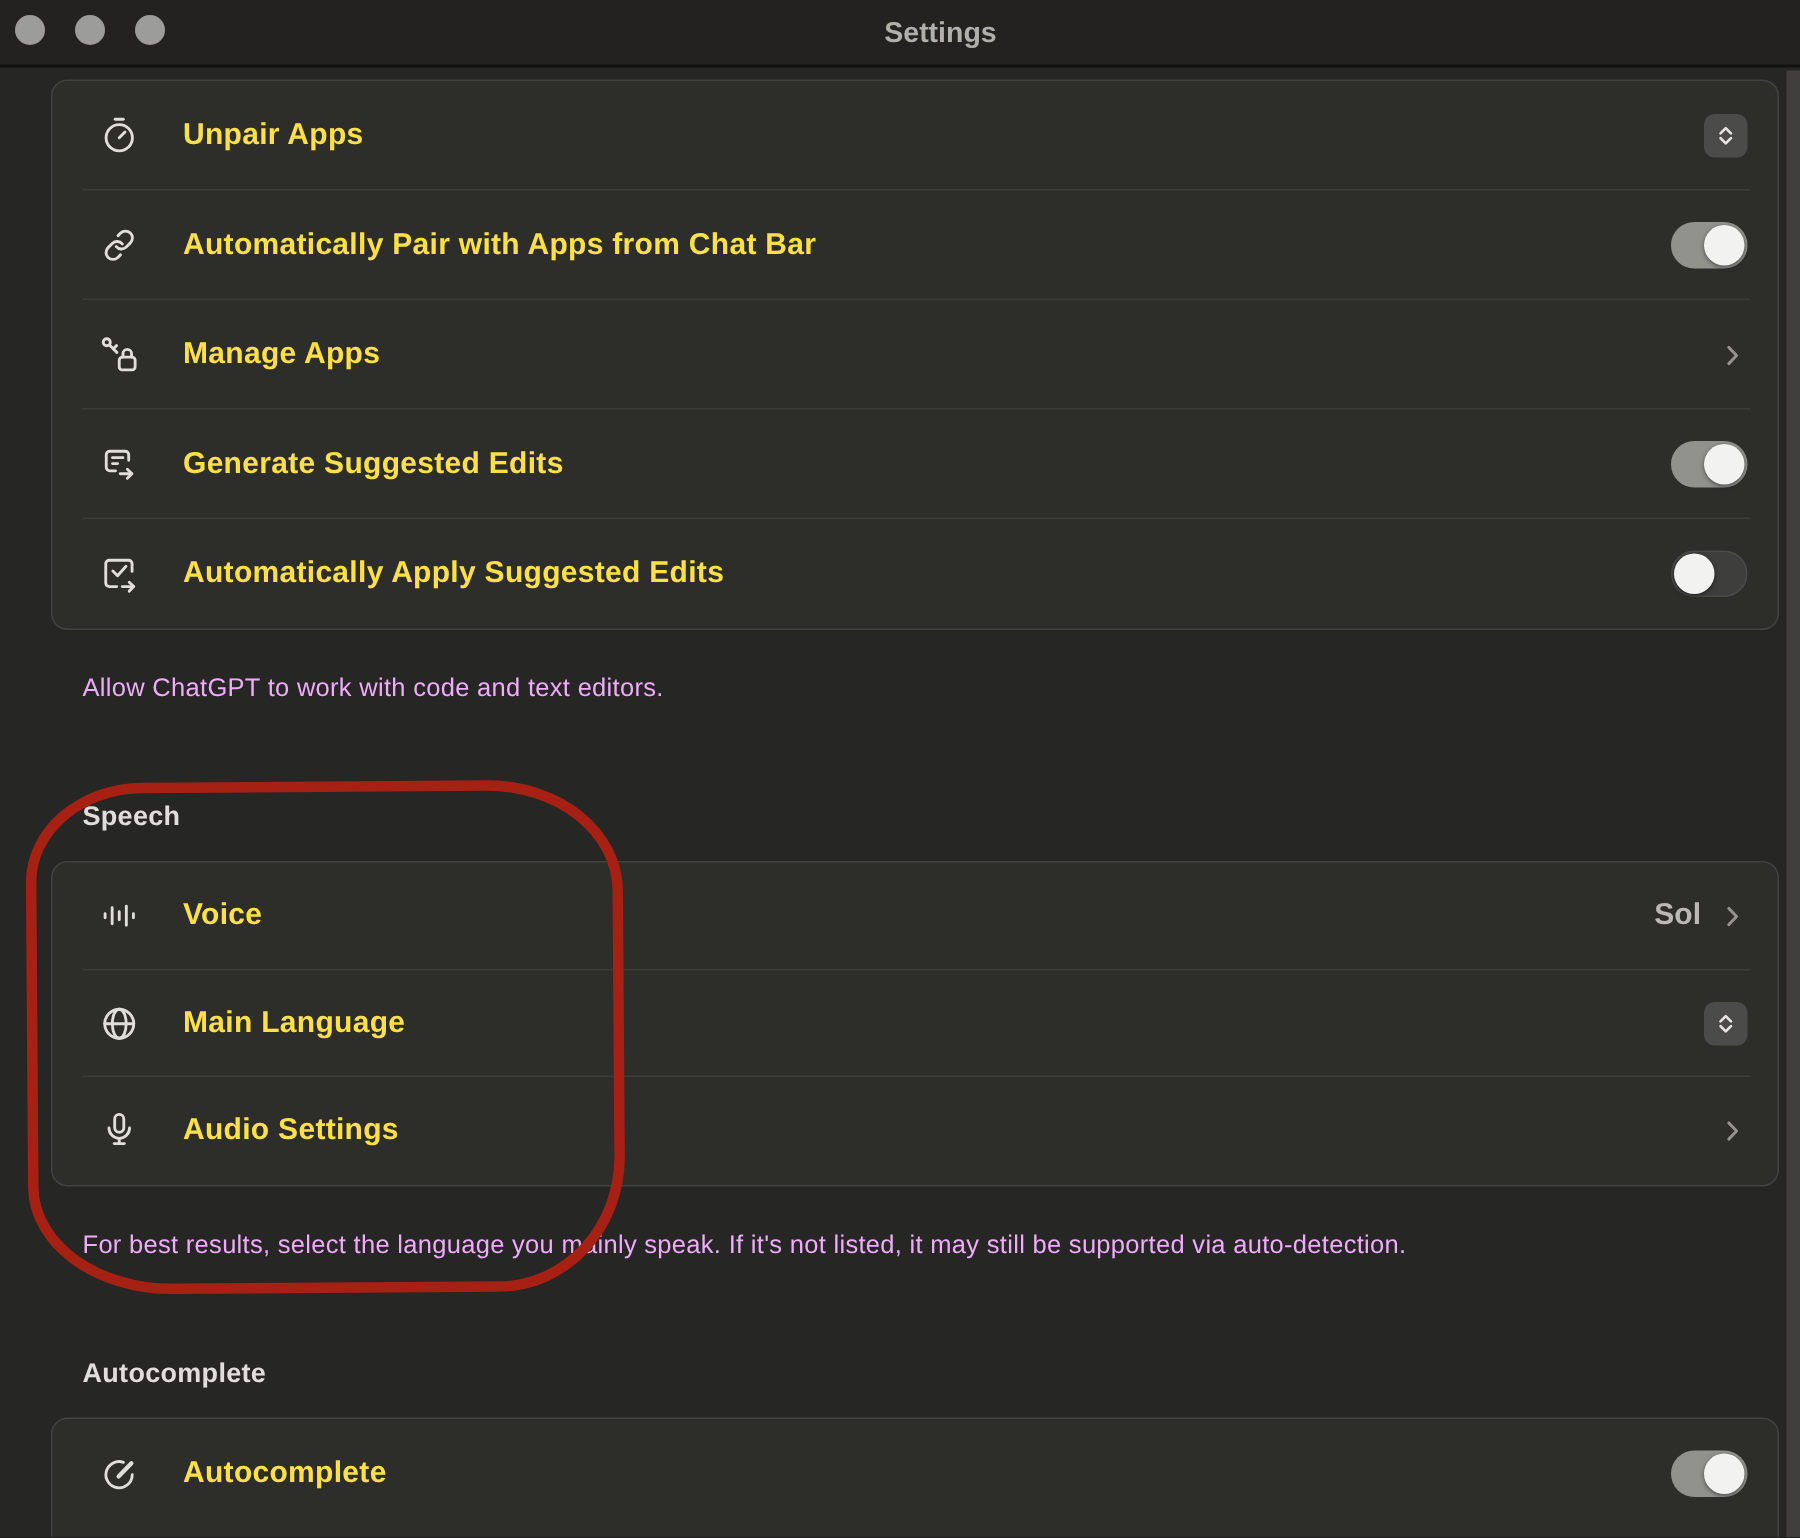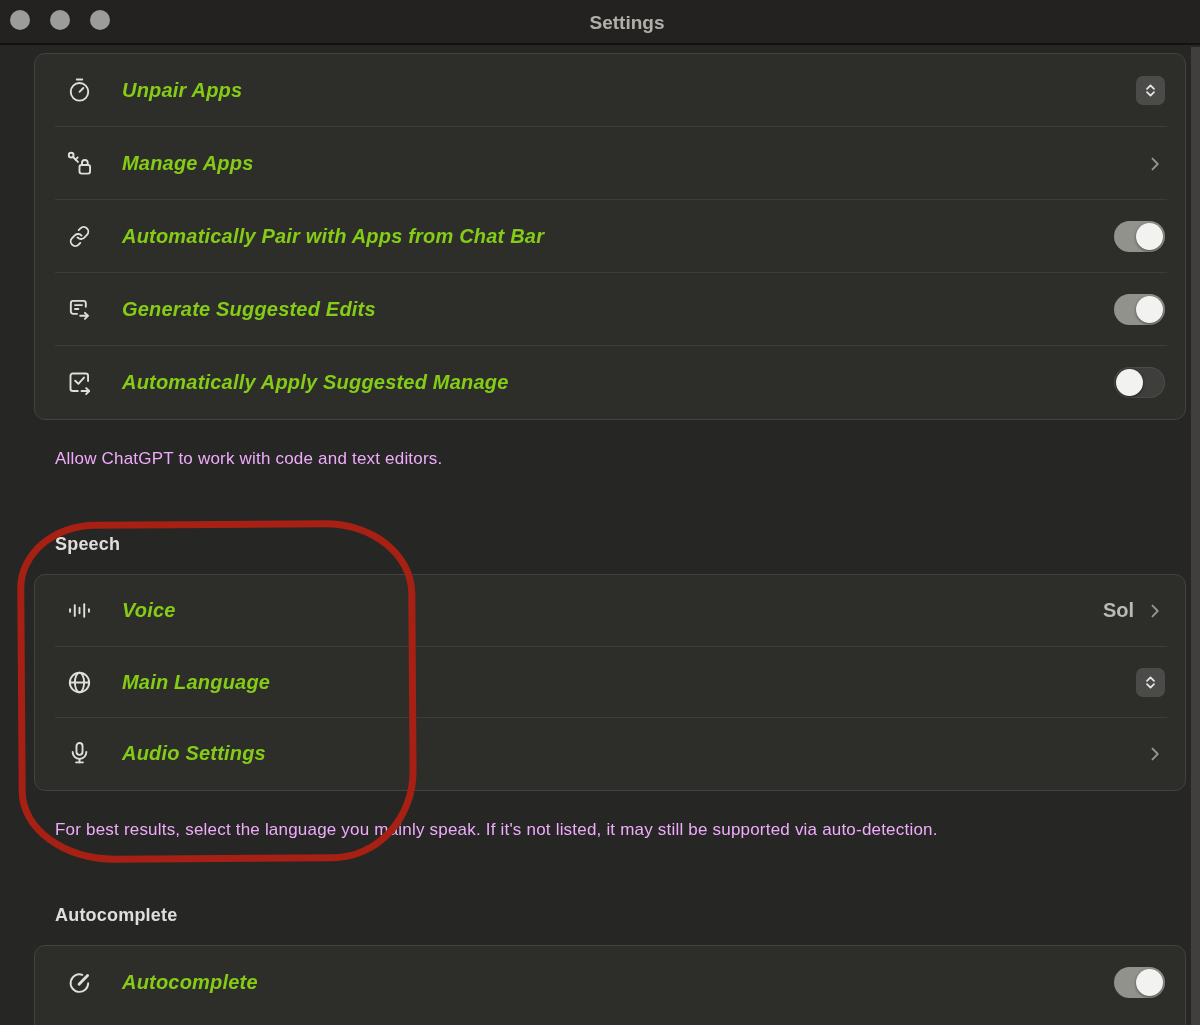--- a/index.html
+++ b/index.html
@@ -36,22 +36,22 @@
   }
   .card-speech .row{height:71.6px;}
   .row:not(:last-child)::after{
     content:"";position:absolute;left:20px;right:18px;bottom:0;height:1px;
     background:#3c3c39;
   }
   .icon{width:27px;height:27px;flex:0 0 27px;display:flex;align-items:center;justify-content:center;}
   .icon svg{width:27px;height:27px;}
   .icon svg *{fill:none;stroke:#e0deda;stroke-width:1.7;stroke-linecap:round;stroke-linejoin:round;}
   .label{
-    margin-left:29px;font-size:20px;font-weight:700;color:#84cc16;
-    letter-spacing:.2px;white-space:nowrap;font-style:italic;
+    margin-left:29px;font-size:20px;font-weight:700;color:#fde047;
+    letter-spacing:.2px;white-space:nowrap;
   }
   .spacer{flex:1;}
   .value{font-size:20px;font-weight:700;color:#d6d4d0;margin-right:11px;white-space:nowrap;}
   .value.dim{color:#bbb9b5;}
   .chev{width:20px;height:20px;flex:0 0 20px;}
   .chev svg{width:20px;height:20px;}
   .chev svg *{fill:none;stroke:#95938e;stroke-width:2.3;stroke-linecap:round;stroke-linejoin:round;}
   .stepper{
     width:29px;height:29px;flex:0 0 29px;border-radius:7px;background:#4b4b49;
     display:flex;align-items:center;justify-content:center;
@@ -116,49 +116,49 @@
           <div class="stepper">
             <svg viewBox="0 0 24 24">
               <path d="M7.6 10 12 5.6 16.4 10"></path>
               <path d="M7.6 14 12 18.4 16.4 14"></path>
             </svg>
           </div>
         </div>
         <div class="row">
           <div class="icon">
             <svg viewBox="0 0 24 24">
+              <path d="M10.2 12.8a4.1 4.1 0 0 0 5.8.4l2.6-2.6a4.1 4.1 0 0 0-5.8-5.8l-1.5 1.5"></path>
+              <path d="M13.8 11.2a4.1 4.1 0 0 0-5.8-.4l-2.6 2.6a4.1 4.1 0 0 0 5.8 5.8l1.5-1.5"></path>
+            </svg>
+          </div>
+          <div class="label">Automatically Pair with Apps from Chat Bar</div>
+          <div class="spacer"></div>
+          <div class="toggle on">
+            <div class="knob"></div>
+          </div>
+        </div>
+        <div class="row">
+          <div class="icon">
+            <svg viewBox="0 0 24 24">
               <circle cx="4.6" cy="4.6" r="2.1"></circle>
               <path d="M6.2 6.2l4.4 4.4"></path>
               <path d="M8.5 8.5l1.9-1.9"></path>
               <rect x="12" y="13.4" width="9.4" height="7.6" rx="1.8"></rect>
               <path d="M14.2 13.4v-2a2.55 2.55 0 0 1 5.1 0v2"></path>
             </svg>
           </div>
           <div class="label">Manage Apps</div>
           <div class="spacer"></div>
           <div class="chev"><svg viewBox="0 0 24 24">
               <path d="M9 5.5l6.3 6.5L9 18.5"></path>
             </svg></div>
         </div>
         <div class="row">
           <div class="icon">
             <svg viewBox="0 0 24 24">
-              <path d="M10.2 12.8a4.1 4.1 0 0 0 5.8.4l2.6-2.6a4.1 4.1 0 0 0-5.8-5.8l-1.5 1.5"></path>
-              <path d="M13.8 11.2a4.1 4.1 0 0 0-5.8-.4l-2.6 2.6a4.1 4.1 0 0 0 5.8 5.8l1.5-1.5"></path>
-            </svg>
-          </div>
-          <div class="label">Automatically Pair with Apps from Chat Bar</div>
-          <div class="spacer"></div>
-          <div class="toggle on">
-            <div class="knob"></div>
-          </div>
-        </div>
-        <div class="row">
-          <div class="icon">
-            <svg viewBox="0 0 24 24">
               <path d="M17.6 9.6V6.4a2.1 2.1 0 0 0-2.1-2.1H6.4a2.1 2.1 0 0 0-2.1 2.1v7.4a2.1 2.1 0 0 0 2.1 2.1h3.4"></path>
               <path d="M8 8.1h6.2"></path>
               <path d="M8 11.6h3"></path>
               <path d="M12.6 17.6h6.6"></path>
               <path d="M16.8 15l2.7 2.6-2.7 2.7"></path>
             </svg>
           </div>
           <div class="label">Generate Suggested Edits</div>
           <div class="spacer"></div>
           <div class="toggle on">
@@ -167,21 +167,21 @@
         </div>
         <div class="row">
           <div class="icon">
             <svg viewBox="0 0 24 24">
               <path d="M19.6 10.6V6.1A2.1 2.1 0 0 0 17.5 4H6.1A2.1 2.1 0 0 0 4 6.1v11.4a2.1 2.1 0 0 0 2.1 2.1h4.4"></path>
               <path d="M8.2 10.4l2.8 2.8 5-5.6"></path>
               <path d="M13.8 19.6h6.4"></path>
               <path d="M17.9 17l2.7 2.6-2.7 2.7"></path>
             </svg>
           </div>
-          <div class="label">Automatically Apply Suggested Manage</div>
+          <div class="label">Automatically Apply Suggested Edits</div>
           <div class="spacer"></div>
           <div class="toggle off">
             <div class="knob"></div>
           </div>
         </div>
       </div>
       <div class="caption">Allow ChatGPT to work with code and text editors.</div>
       <div class="section-header">Speech</div>
       <div class="card card-speech">
         <div class="row">

